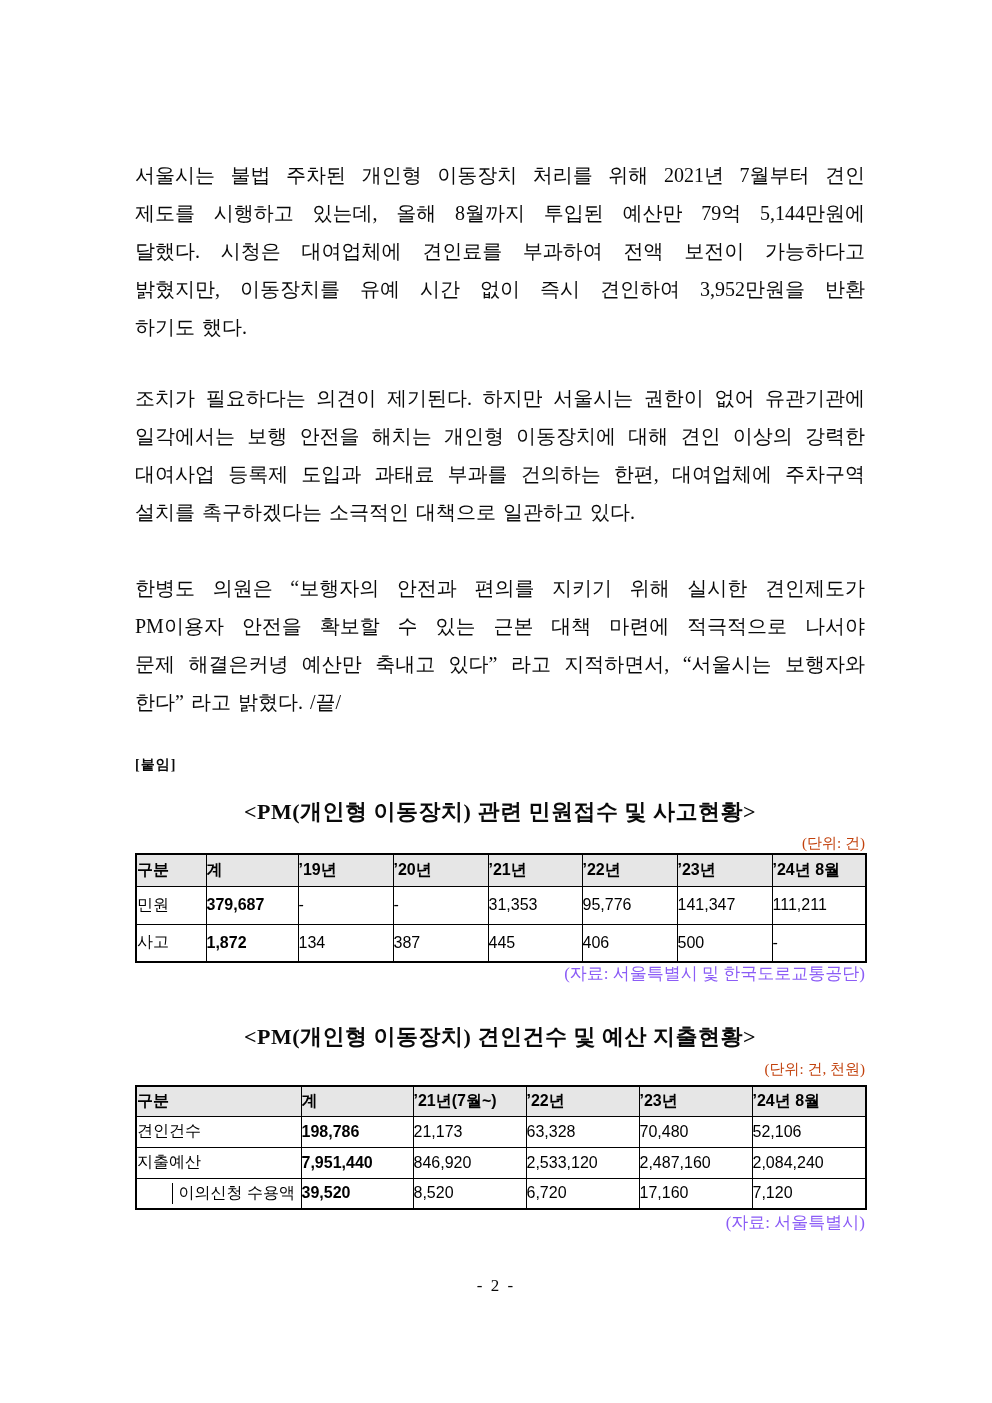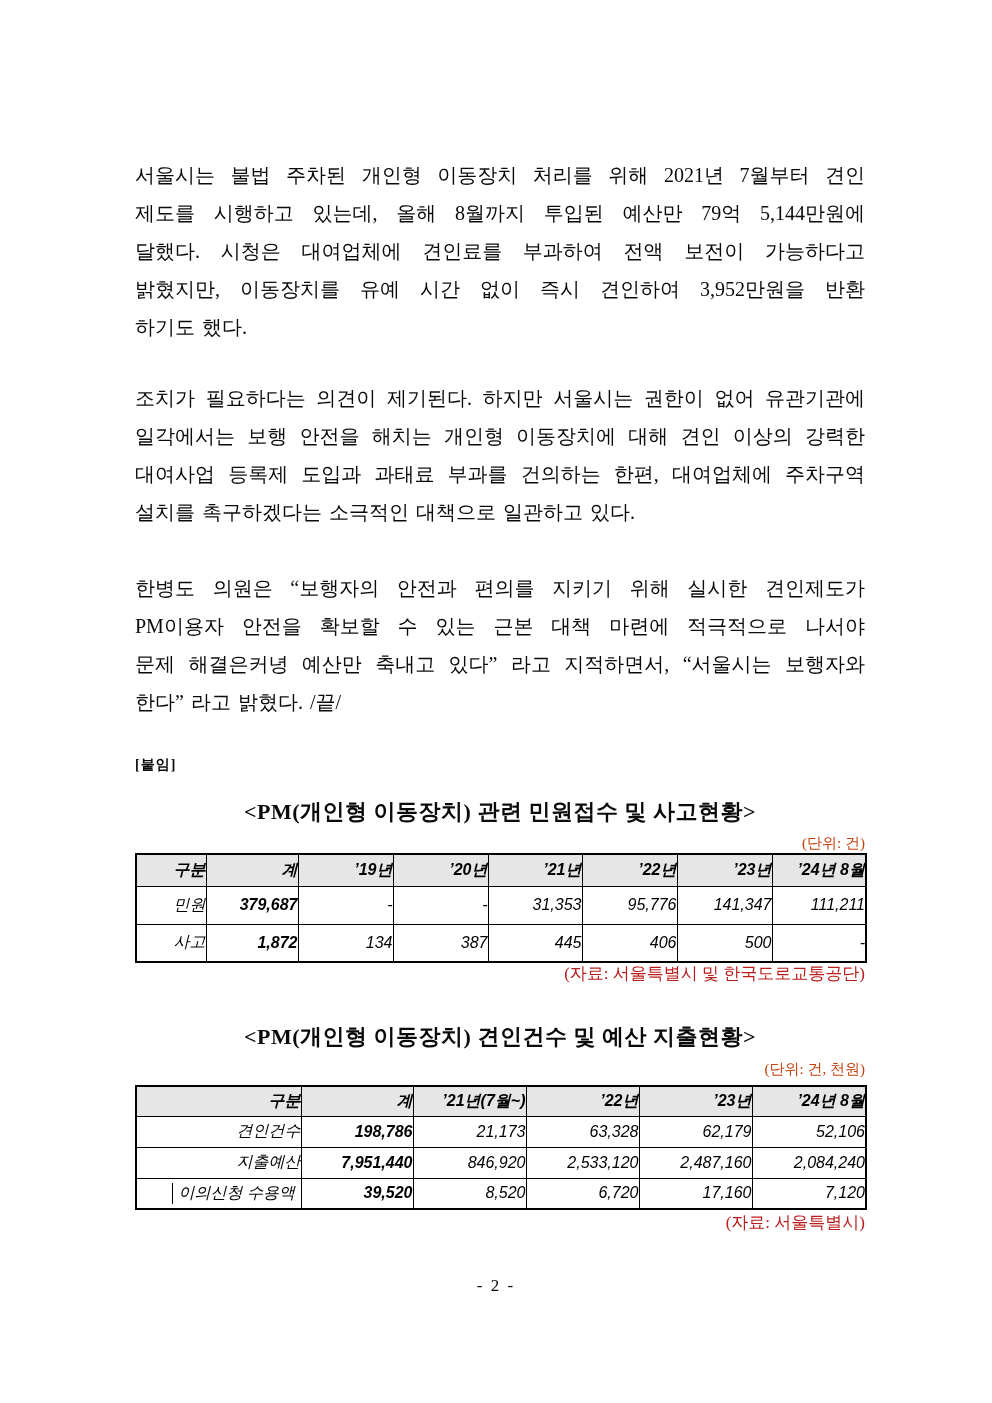--- a/index.html
+++ b/index.html
@@ -19,31 +19,31 @@
     height: 38px; overflow: hidden;
     text-align: justify; text-align-last: justify;
     word-spacing: 2px;
   }
   .para .line.last { text-align-last: left; }
 
   
   .attach-label { font-size: 14px; font-weight: bold; letter-spacing: 1px; }
   .tbl-title { font-size: 22px; font-weight: bold; text-align: center; letter-spacing: 0.5px; }
   .unit-note { font-size: 15px; text-align: right; color: #c2410c; }
-  .src-note { font-size: 17px; text-align: right; color: #b91c1c; }
+  .src-note { font-size: 17px; text-align: right; color: #8b5cf6; }
 
   
   table {
     border-collapse: collapse; table-layout: fixed;
     width: 730px;
     border: 2px solid #000;
     font-family: "Liberation Sans", "DejaVu Sans", sans-serif;
     font-size: 16px; color: #000;
   }
-  th, td { border: 1px solid #000; text-align: right; vertical-align: middle; padding: 0; font-style: italic; }
+  th, td { border: 1px solid #000; text-align: left; vertical-align: middle; padding: 0; }
   thead th { background: #e6e6e6; font-weight: bold; }
   #table1 thead tr { height: 32px; }
   #table1 tbody tr { height: 38px; }
   #table2 thead tr { height: 30px; }
   #table2 tbody tr { height: 31px; }
   td.total { font-weight: bold; }
   td.label-cell { font-weight: normal; }
 
   
   .indent-wrap { display: flex; height: 100%; align-items: stretch; margin-left: 10px; }
@@ -152,21 +152,21 @@
       <th>’23년</th>
       <th>’24년 8월</th>
     </tr>
   </thead>
   <tbody>
     <tr>
       <td class="label-cell">견인건수</td>
       <td class="total">198,786</td>
       <td>21,173</td>
       <td>63,328</td>
-      <td>62,179</td>
+      <td>70,480</td>
       <td>52,106</td>
     </tr>
     <tr>
       <td class="label-cell">지출예산</td>
       <td class="total">7,951,440</td>
       <td>846,920</td>
       <td>2,533,120</td>
       <td>2,487,160</td>
       <td>2,084,240</td>
     </tr>

